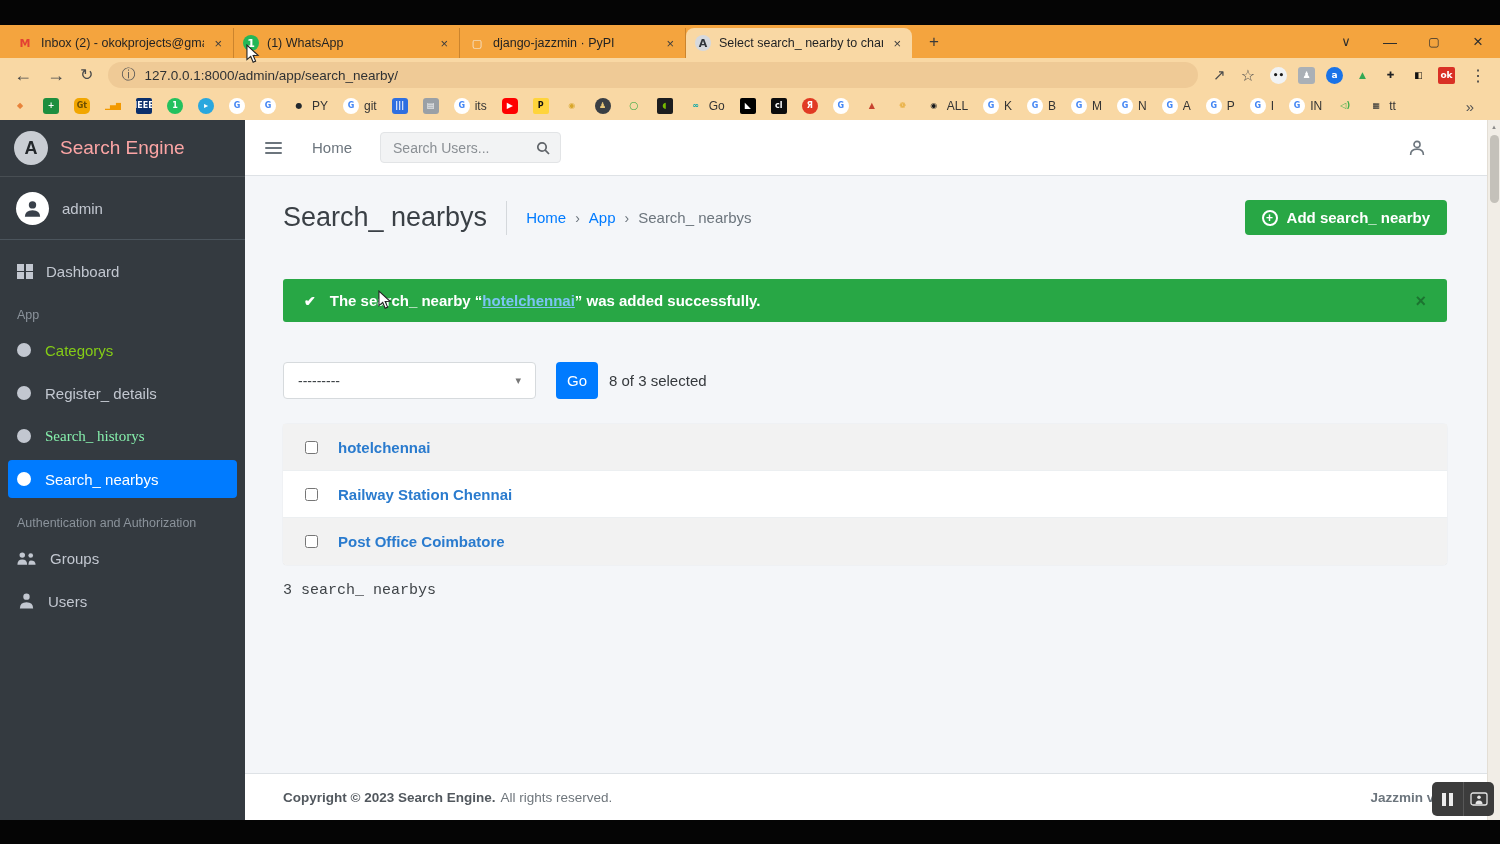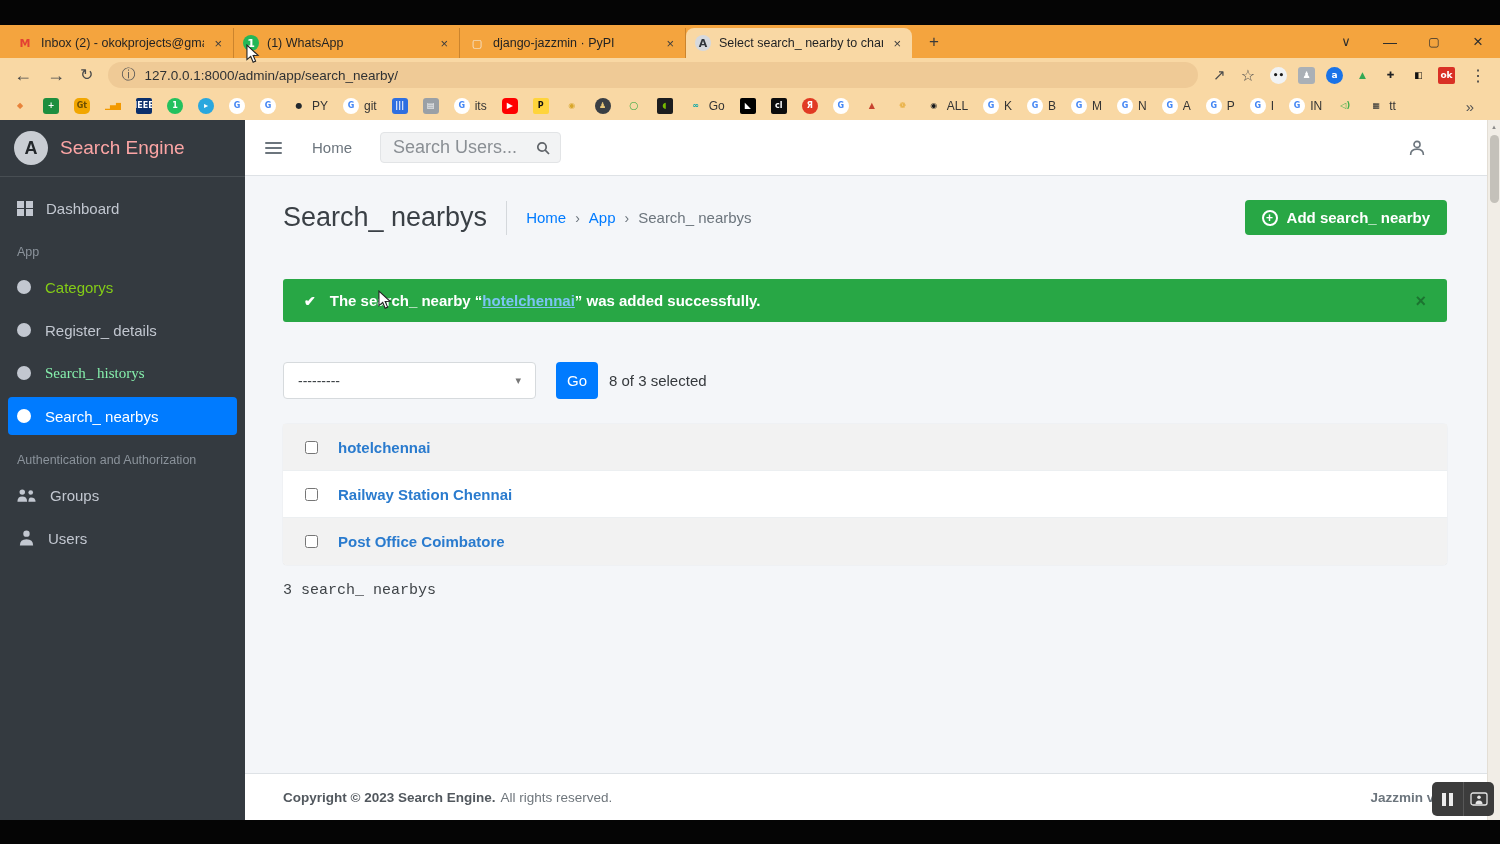--- a/index.html
+++ b/index.html
@@ -63,21 +63,21 @@
   .sec{font-size:12.5px;color:#8b939b;padding:13px 9px 9px;}
 
   .main{flex:1;display:flex;flex-direction:column;background:#f4f6f9;position:relative;min-width:0;}
   .navbar{height:56px;background:#fff;border-bottom:1px solid #dee2e6;display:flex;align-items:center;
        padding:0 18px;gap:28px;}
   .hamburger{display:flex;flex-direction:column;gap:3px;padding:4px 2px;}
   .hamburger i{display:block;width:17px;height:2px;background:#6c757d;border-radius:1px;}
   .home-link{color:#6c757d;font-size:15px;}
   .searchbox{width:181px;height:31px;background:#f2f3f4;border:1px solid #e2e4e6;border-radius:4px;
        display:flex;align-items:center;padding:0 10px;gap:8px;}
-  .searchbox input{flex:1;border:0;background:transparent;outline:none;font-size:18px;color:#444;
+  .searchbox input{flex:1;border:0;background:transparent;outline:none;font-size:14px;color:#444;
        font-family:"Liberation Sans",sans-serif;min-width:0;}
   .searchbox input::placeholder{color:#8a8f94;}
   .nav-user{margin-left:auto;margin-right:56px;display:flex;align-items:center;}
 
   .content{flex:1;padding:24px 53px 0 38px;}
   .title-row{display:flex;align-items:center;}
   .page-title{font-size:27px;font-weight:400;color:#3a4046;margin:0;}
   .vdiv{width:1px;height:34px;background:#d4d8dc;margin:0 19px;}
   .crumbs{display:flex;align-items:center;gap:9px;font-size:15px;}
   .crumb-link{color:#007bff;}
@@ -358,20 +358,29 @@
       <span class="bm-overflow">»</span>
     </div>
 
     <div class="app">
 
       <div class="sidebar">
         <div class="brand">
           <span class="logo">A</span>
           <span class="brand-name">Search Engine</span>
         </div>
+        <div class="userrow">
+          <span class="avatar">
+            <svg width="19" height="19" viewBox="0 0 16 16">
+              <circle cx="8" cy="5" r="3.1" fill="#39404a"></circle>
+              <path d="M1.6 15 q0 -5.6 6.4 -5.6 q6.4 0 6.4 5.6 Z" fill="#39404a"></path>
+            </svg>
+          </span>
+          <span class="username">admin</span>
+        </div>
 
         <div class="menu">
           <div class="mi">
             <span class="grid-ic">
                 <span></span>
                 <span></span>
                 <span></span>
                 <span></span>
               </span>
             <span>Dashboard</span>

